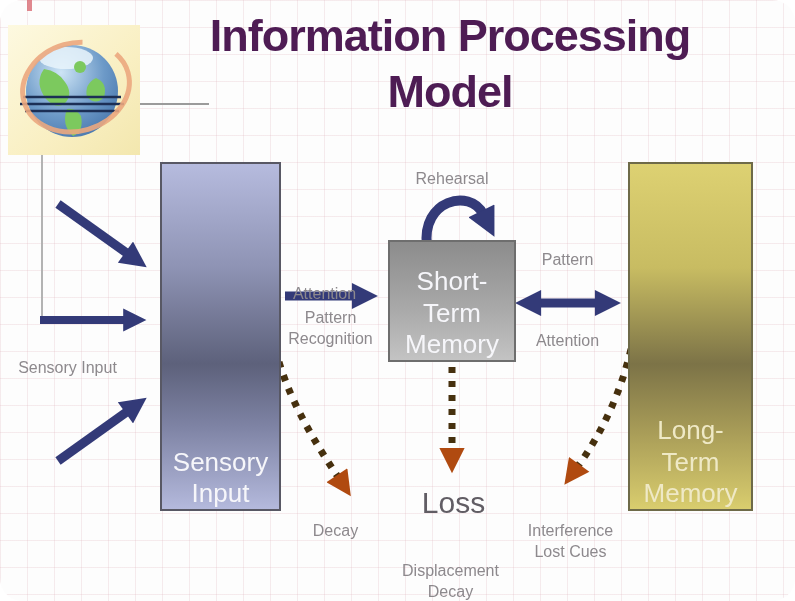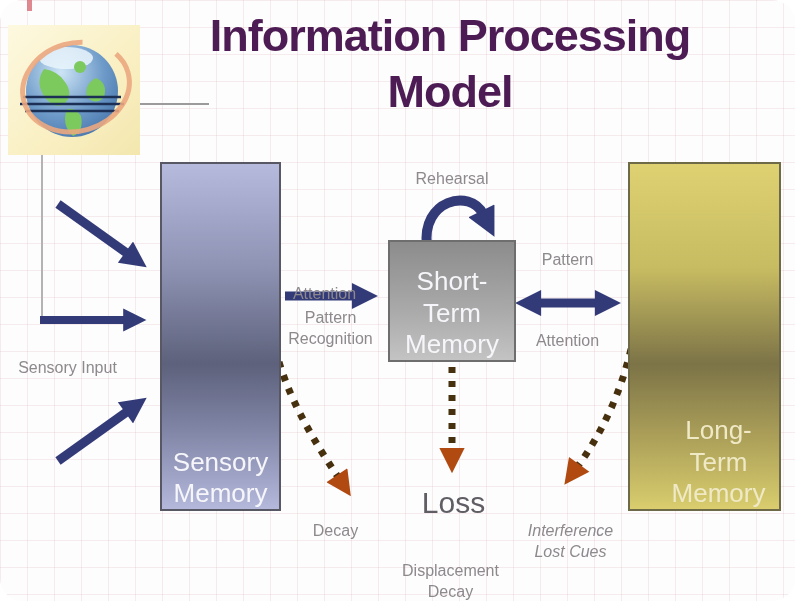--- a/index.html
+++ b/index.html
@@ -32,35 +32,34 @@
   }
   .box-stm{
     left:388px; top:240px; width:124px; height:118px;
     border:2px solid #6e6e6e;
     background:linear-gradient(180deg,#8c8c8c 0%,#a8a8a8 55%,#c3c3c3 100%);
   }
   .box-ltm{
     left:628px; top:162px; width:121px; height:345px;
     border:2px solid #6e6a48; color:#efe9c6;
     background:linear-gradient(180deg,#ddd172 0%,#c8bc62 30%,#7c7347 58%,#a99d58 78%,#d9cd6e 100%);
-    padding-left:28px;
   }
   .lab{
     position:absolute; color:#8d898d; font-size:16px; text-align:center;
     line-height:1.3; white-space:pre-line;
   }
   .lab-rehearsal{left:382px; top:169px; width:140px;}
   .lab-attention{left:262px; top:248px; width:125px;margin-top:36px;}
   .lab-pattern{left:258px; top:308px; width:145px;}
   .lab-encoding{left:505px; top:250px; width:125px;}
   .lab-retrieval{left:505px; top:331px; width:125px;}
   .lab-sensory-input{left:0px; top:358px; width:135px;}
   .lab-decay{left:273px; top:521px; width:125px;}
   .lab-displacement{left:378px; top:521px; width:145px;margin-top:40px;}
-  .lab-interference{left:498px; top:521px; width:145px;font-style:italic;}
+  .lab-interference{left:498px; top:521px; width:145px;}
   .lab-loss{left:391px; top:483px; width:125px; font-size:30px; color:#615d64;}
   .globe-wrap{position:absolute; left:8px; top:25px; width:132px; height:130px;}
 </style>
 </head>
 <body>
 
 <div class="slide">
 
   <svg class="layer" width="795" height="601" viewBox="0 0 795 601">
     <defs>
@@ -125,21 +124,21 @@
       </g>
       <ellipse cx="68" cy="62" rx="54" ry="44" fill="none" stroke="#eba77e" stroke-width="5" opacity="0.9" transform="rotate(-16 68 62)" stroke-dasharray="250 36"></ellipse>
     </svg>
   </div>
 
   <div class="title-line t1">Information Processing</div>
   <div class="title-line t2">Model</div>
 
   <div class="box box-sensory">
     <span>Sensory
-Memory</span>
+Input</span>
   </div>
   <div class="box box-stm">
     <span>Short-
 Term
 Memory</span>
   </div>
   <div class="box box-ltm">
     <span>Long-
 Term
 Memory</span>

